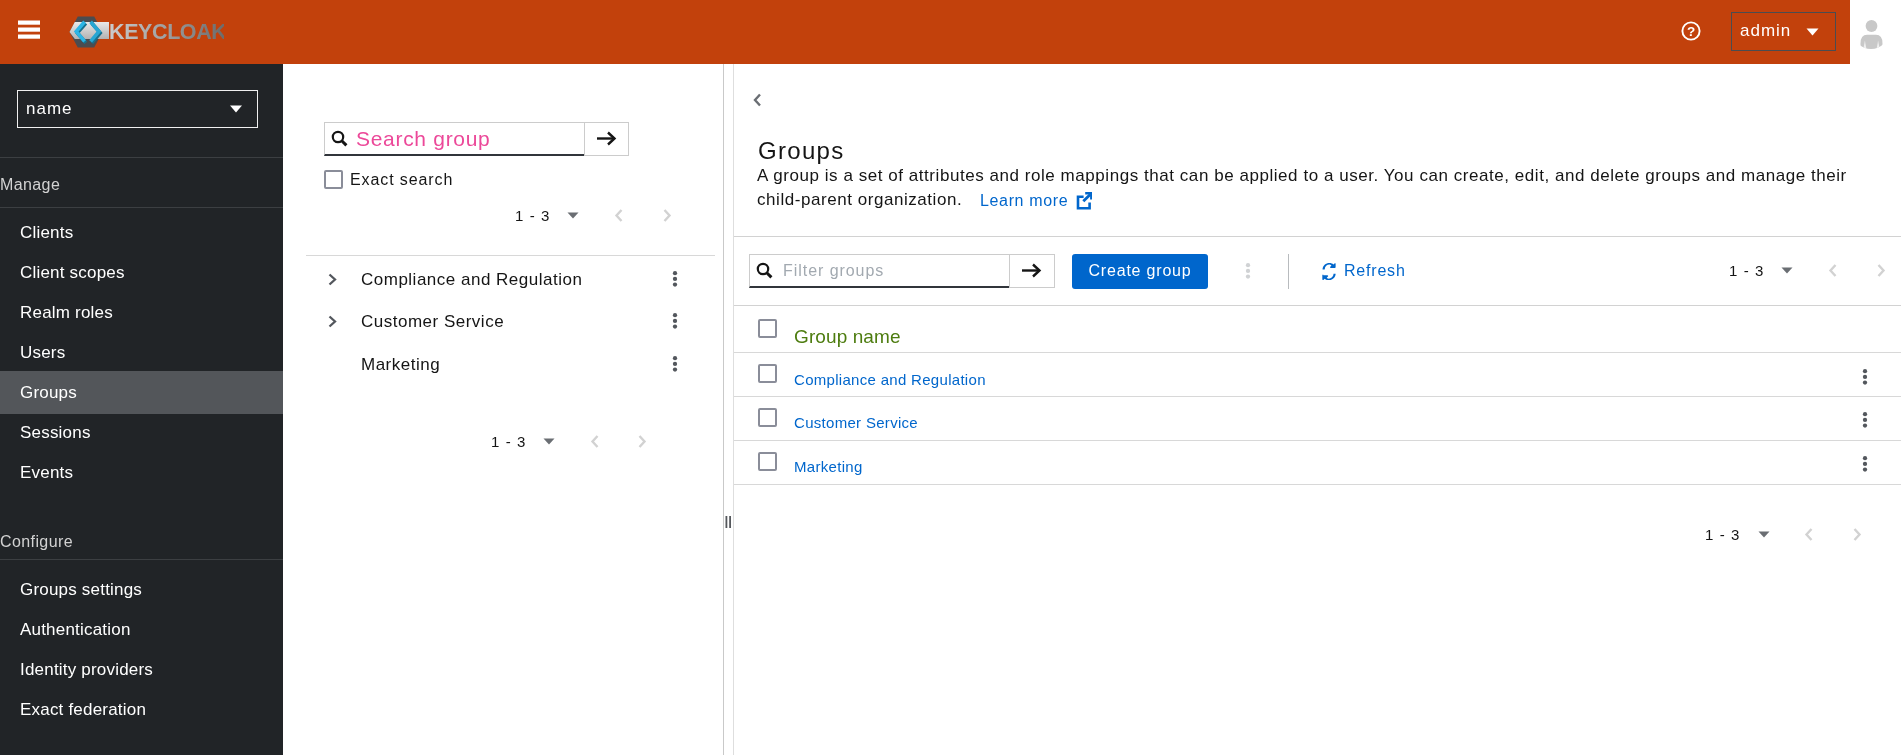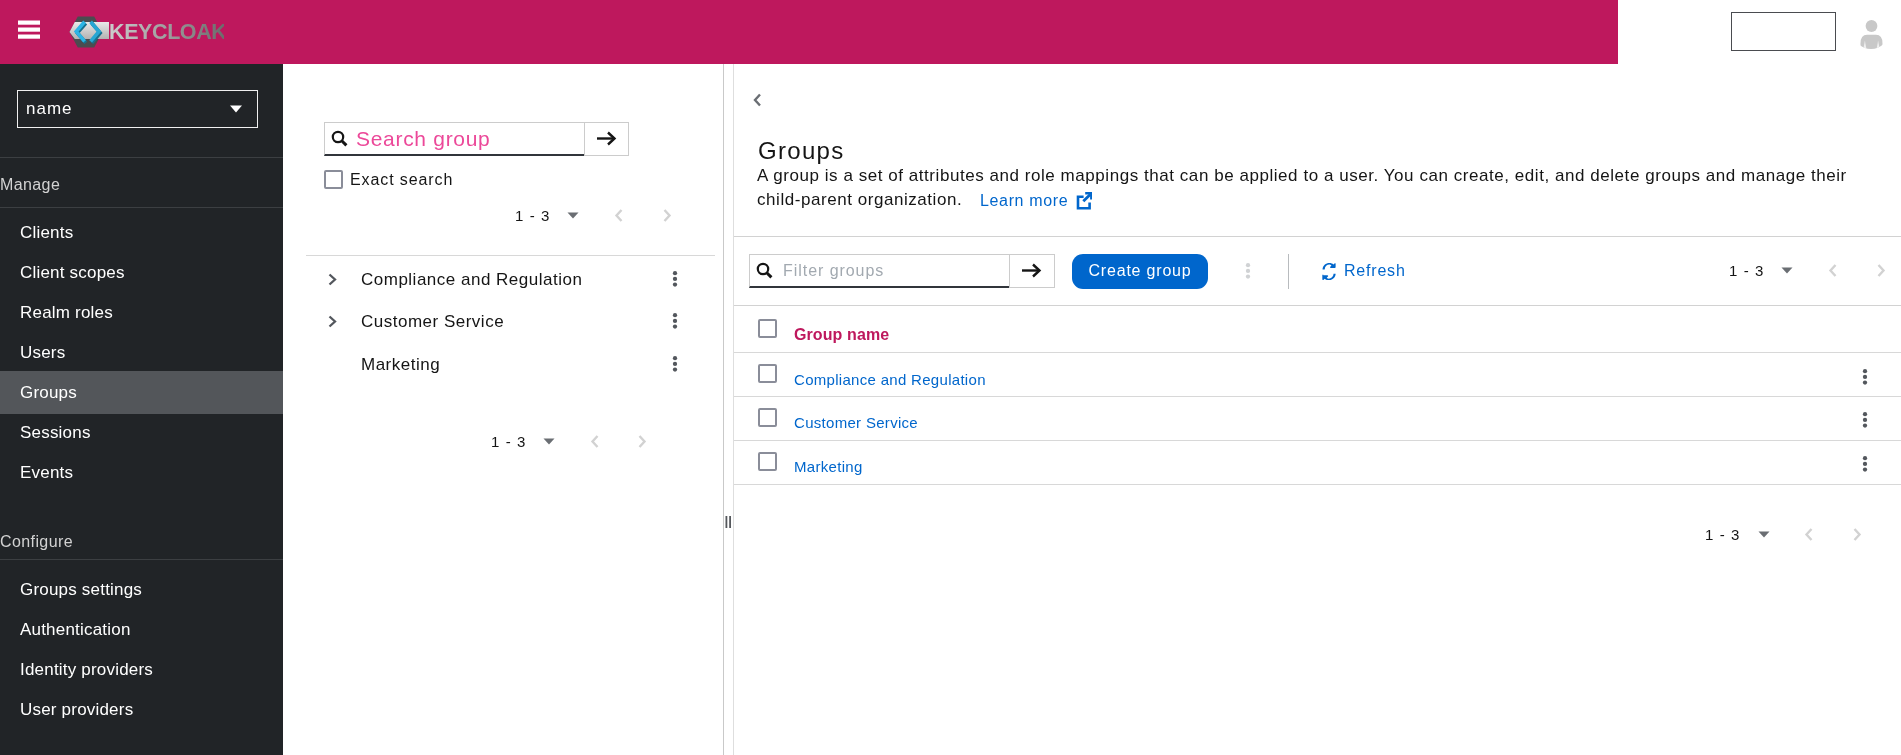--- a/index.html
+++ b/index.html
@@ -12,21 +12,21 @@
 .pgnum{position:absolute;font-size:15px;font-weight:normal;letter-spacing:1.1px;color:#151515}
 .navitem{position:absolute;left:20px;font-size:17px;letter-spacing:0.2px;line-height:20px;color:#fff;white-space:nowrap}
 .navlabel{position:absolute;left:0;font-size:16px;letter-spacing:0.4px;color:#d2d2d2}
 .treetxt{position:absolute;font-size:17px;letter-spacing:0.5px;line-height:17px;color:#151515;white-space:nowrap}
 .lnk{position:absolute;font-size:15px;letter-spacing:0.3px;color:#0066cc;white-space:nowrap}
 </style>
 </head>
 <body>
 <div id="page">
 
-<div class="abs" style="left:0;top:0;width:1618px;height:64px;background:#be185d">
+<div class="abs" style="left:0;top:0;width:1850px;height:64px;background:#c2410c">
   <svg class="abs" style="left:18px;top:20px" width="23" height="20" viewBox="0 0 23 20">
     <rect x="0" y="0.5" width="22" height="4.2" fill="#fff"></rect>
     <rect x="0" y="7.5" width="22" height="4.2" fill="#fff"></rect>
     <rect x="0" y="14.5" width="22" height="4.2" fill="#fff"></rect>
   </svg>
 
   <svg class="abs" style="left:69px;top:15px" width="155" height="34" viewBox="0 0 155 34">
     <defs>
       <linearGradient id="kctxt" x1="0" y1="0" x2="1" y2="0">
         <stop offset="0" stop-color="#cccccc"></stop>
@@ -89,21 +89,21 @@
   <div class="navitem" style="top:279px">Users</div>
   <div class="abs" style="left:0;top:307px;width:283px;height:43px;background:#53565a"></div>
   <div class="navitem" style="top:319px">Groups</div>
   <div class="navitem" style="top:359px">Sessions</div>
   <div class="navitem" style="top:399px">Events</div>
   <div class="navlabel" style="top:469px">Configure</div>
   <div class="abs" style="left:0;top:495px;width:283px;height:1px;background:#3c3f42"></div>
   <div class="navitem" style="top:516px">Groups settings</div>
   <div class="navitem" style="top:556px">Authentication</div>
   <div class="navitem" style="top:596px">Identity providers</div>
-  <div class="navitem" style="top:636px">User providers</div>
+  <div class="navitem" style="top:636px">Exact federation</div>
 </div>
 
 <div class="abs" style="left:324px;top:122px;width:260px;height:34px;border-top:1px solid #ccc;border-left:1px solid #ccc;border-bottom:2px solid #31353b;background:#fff"></div>
 <svg class="abs" style="left:331px;top:130px" width="17" height="17" viewBox="0 0 17 17">
   <circle cx="7" cy="7" r="5.2" fill="none" stroke="#151515" stroke-width="2.2"></circle>
   <line x1="11" y1="11" x2="15.4" y2="15.4" stroke="#151515" stroke-width="3"></line>
 </svg>
 <div class="abs" style="left:356px;top:122px;height:33px;line-height:33px;font-size:21px;letter-spacing:0.7px;color:#ec4899">Search group</div>
 <div class="abs" style="left:584px;top:122px;width:45px;height:34px;border:1px solid #ccc;background:#fff"></div>
 <svg class="abs" style="left:595px;top:130px" width="23" height="17" viewBox="0 0 23 17">
@@ -186,21 +186,21 @@
 <svg class="abs" style="left:756px;top:262px" width="17" height="17" viewBox="0 0 17 17">
   <circle cx="7" cy="7" r="5.2" fill="none" stroke="#151515" stroke-width="2.2"></circle>
   <line x1="11" y1="11" x2="15.4" y2="15.4" stroke="#151515" stroke-width="3"></line>
 </svg>
 <div class="abs" style="left:783px;top:254px;height:33px;line-height:33px;font-size:16px;letter-spacing:0.95px;color:#a2a9b0">Filter groups</div>
 <div class="abs" style="left:1008.5px;top:254px;width:46px;height:34px;border:1px solid #ccc;background:#fff"></div>
 <svg class="abs" style="left:1020px;top:262px" width="23" height="17" viewBox="0 0 23 17">
   <line x1="2" y1="8.5" x2="19" y2="8.5" stroke="#151515" stroke-width="2.4"></line>
   <path d="M13 2.5 L19.5 8.5 L13 14.5" fill="none" stroke="#151515" stroke-width="2.4"></path>
 </svg>
-<div class="abs" style="left:1072px;top:254px;width:136px;height:34.5px;background:#0066cc;border-radius:11px;text-align:center;line-height:34.5px;font-size:16px;letter-spacing:0.8px;color:#fff">Create group</div>
+<div class="abs" style="left:1072px;top:254px;width:136px;height:34.5px;background:#0066cc;border-radius:3px;text-align:center;line-height:34.5px;font-size:16px;letter-spacing:0.8px;color:#fff">Create group</div>
 <svg class="abs" style="left:1245px;top:263px" width="6" height="16" viewBox="0 0 6 16">
   <circle cx="3" cy="2.2" r="2.15" fill="#d0d2d4"></circle>
       <circle cx="3" cy="7.9" r="2.15" fill="#d0d2d4"></circle>
       <circle cx="3" cy="13.6" r="2.15" fill="#d0d2d4"></circle>
 </svg>
 <div class="vline" style="left:1288px;top:254px;height:35px;background:#b8bbbe"></div>
 <svg class="abs" style="left:1321px;top:262.5px" width="17" height="17" viewBox="0 0 512 512">
   <path fill="#0066cc" d="M440 8v120c0 13.3-10.7 24-24 24H296c-21.4 0-32.1-25.9-17-41l35.7-35.7C290.3 52.7 274 48 256 48c-77.1 0-140.2 62.4-144 139.4-.2 4.5-3.9 8.6-8.4 8.6H55.4c-4.9 0-8.8-4.1-8.6-9C50.7 81.6 143.1 0 256 0c46.2 0 88.5 16.3 121.7 43.4L407 14.1c15.1-15.1 41-4.4 41 17zM72 368h120c21.4 0 32.1 25.9 17 41l-35.7 35.7c24.4 22.6 40.7 27.3 58.7 27.3 77.1 0 140.2-62.4 144-139.4.2-4.5 3.9-8.6 8.4-8.6h48.2c4.9 0 8.8 4.1 8.6 9-3.9 105.4-96.3 187-209.2 187-46.2 0-88.5-16.3-121.7-43.4L81 505.9c-15.1 15.1-41 4.4-41-17V368c0-13.3 10.7-24 24-24z" transform="scale(1,1)"></path>
 </svg>
 <div class="abs" style="left:1344px;top:262px;height:18px;line-height:18px;font-size:16px;letter-spacing:0.8px;color:#0066cc">Refresh</div>
@@ -210,21 +210,21 @@
     </svg>
 <svg class="abs" style="left:1828px;top:263px" width="10" height="15" viewBox="0 0 10 15">
       <path d="M7.5 2 L2.5 7.5 L7.5 13" fill="none" stroke="#d2d2d2" stroke-width="2.4"></path>
     </svg>
 <svg class="abs" style="left:1876px;top:263px" width="10" height="15" viewBox="0 0 10 15">
       <path d="M2.5 2 L7.5 7.5 L2.5 13" fill="none" stroke="#d2d2d2" stroke-width="2.4"></path>
     </svg>
 <div class="hline" style="left:734px;top:305px;width:1167px;background:#d2d2d2"></div>
 
 <div class="cb" style="left:757.5px;top:318.5px"></div>
-<div class="abs" style="left:794px;top:325.5px;font-size:16px;font-weight:bold;letter-spacing:0.1px;color:#be185d">Group name</div>
+<div class="abs" style="left:794px;top:325.5px;font-size:19px;font-weight:normal;letter-spacing:0.1px;color:#4d7c0f">Group name</div>
 <div class="hline" style="left:734px;top:352px;width:1167px"></div>
 <div class="cb" style="left:757.5px;top:363.5px"></div>
 <div class="lnk" style="left:794px;top:371px">Compliance and Regulation</div>
 <svg class="abs" style="left:1862px;top:369px" width="6" height="16" viewBox="0 0 6 16">
   <circle cx="3" cy="2.2" r="2.15" fill="#53575d"></circle>
       <circle cx="3" cy="7.9" r="2.15" fill="#53575d"></circle>
       <circle cx="3" cy="13.6" r="2.15" fill="#53575d"></circle>
 </svg>
 <div class="hline" style="left:734px;top:396px;width:1167px"></div>
 <div class="cb" style="left:757.5px;top:407.5px"></div>

